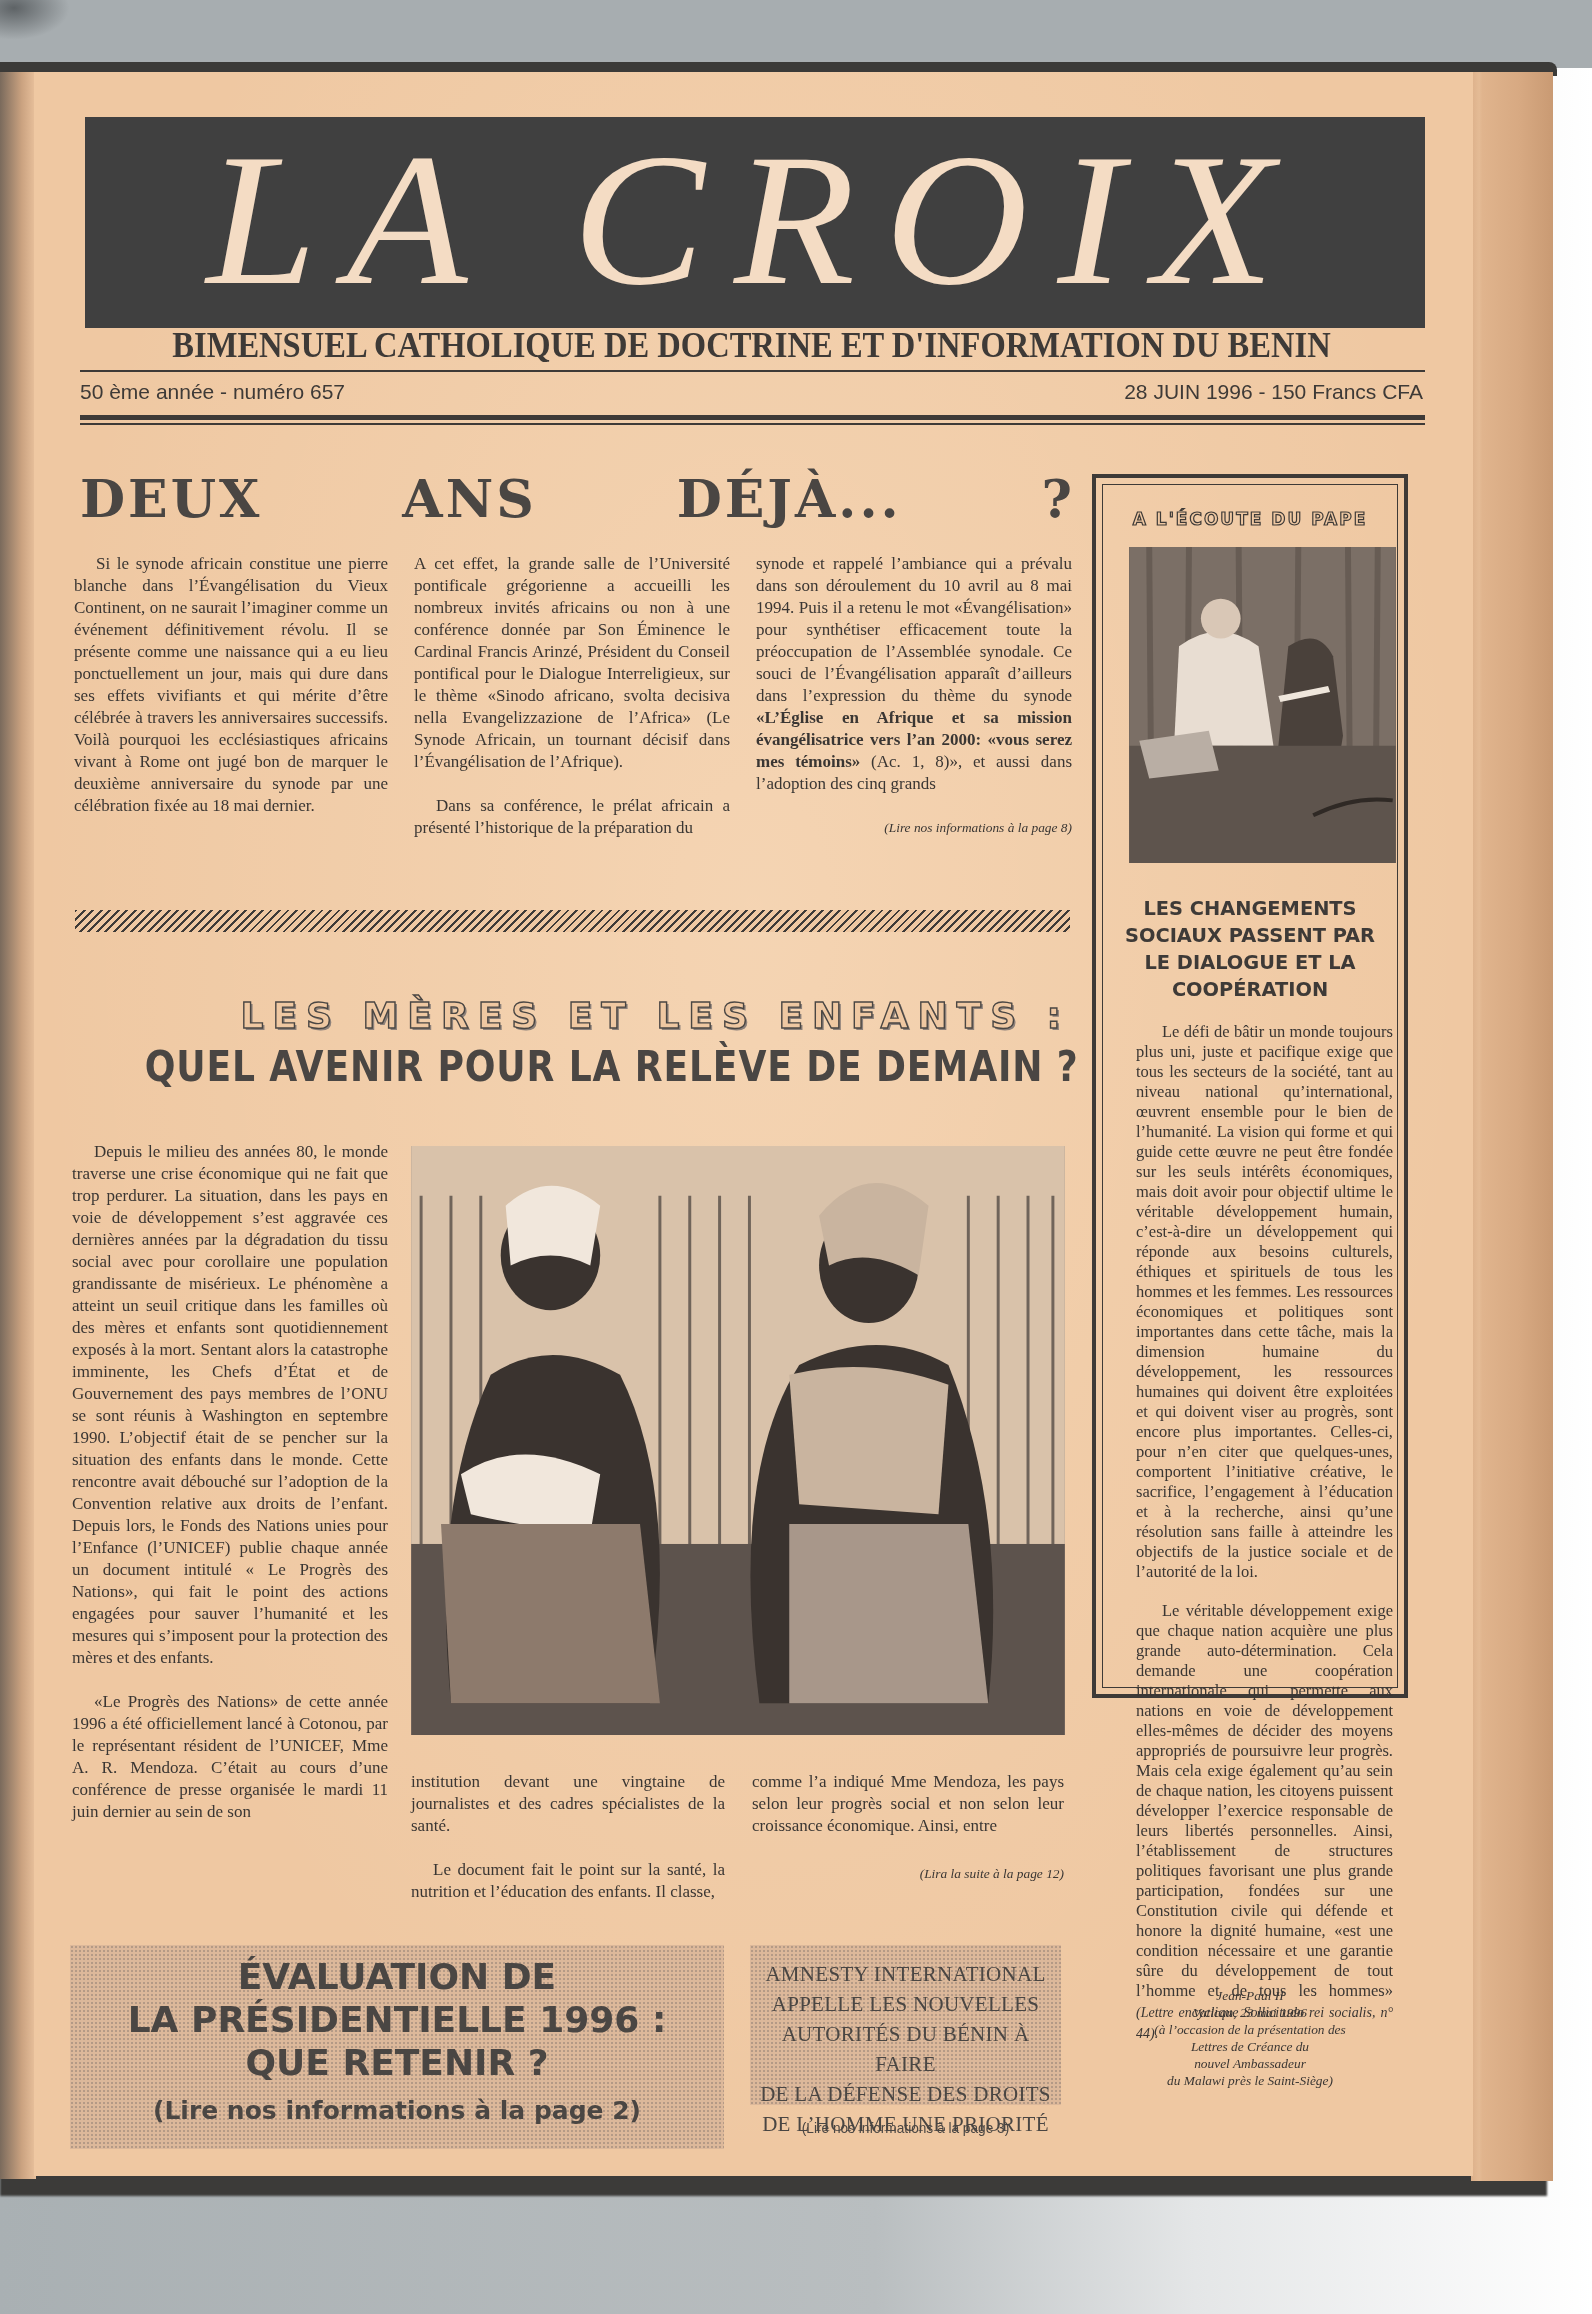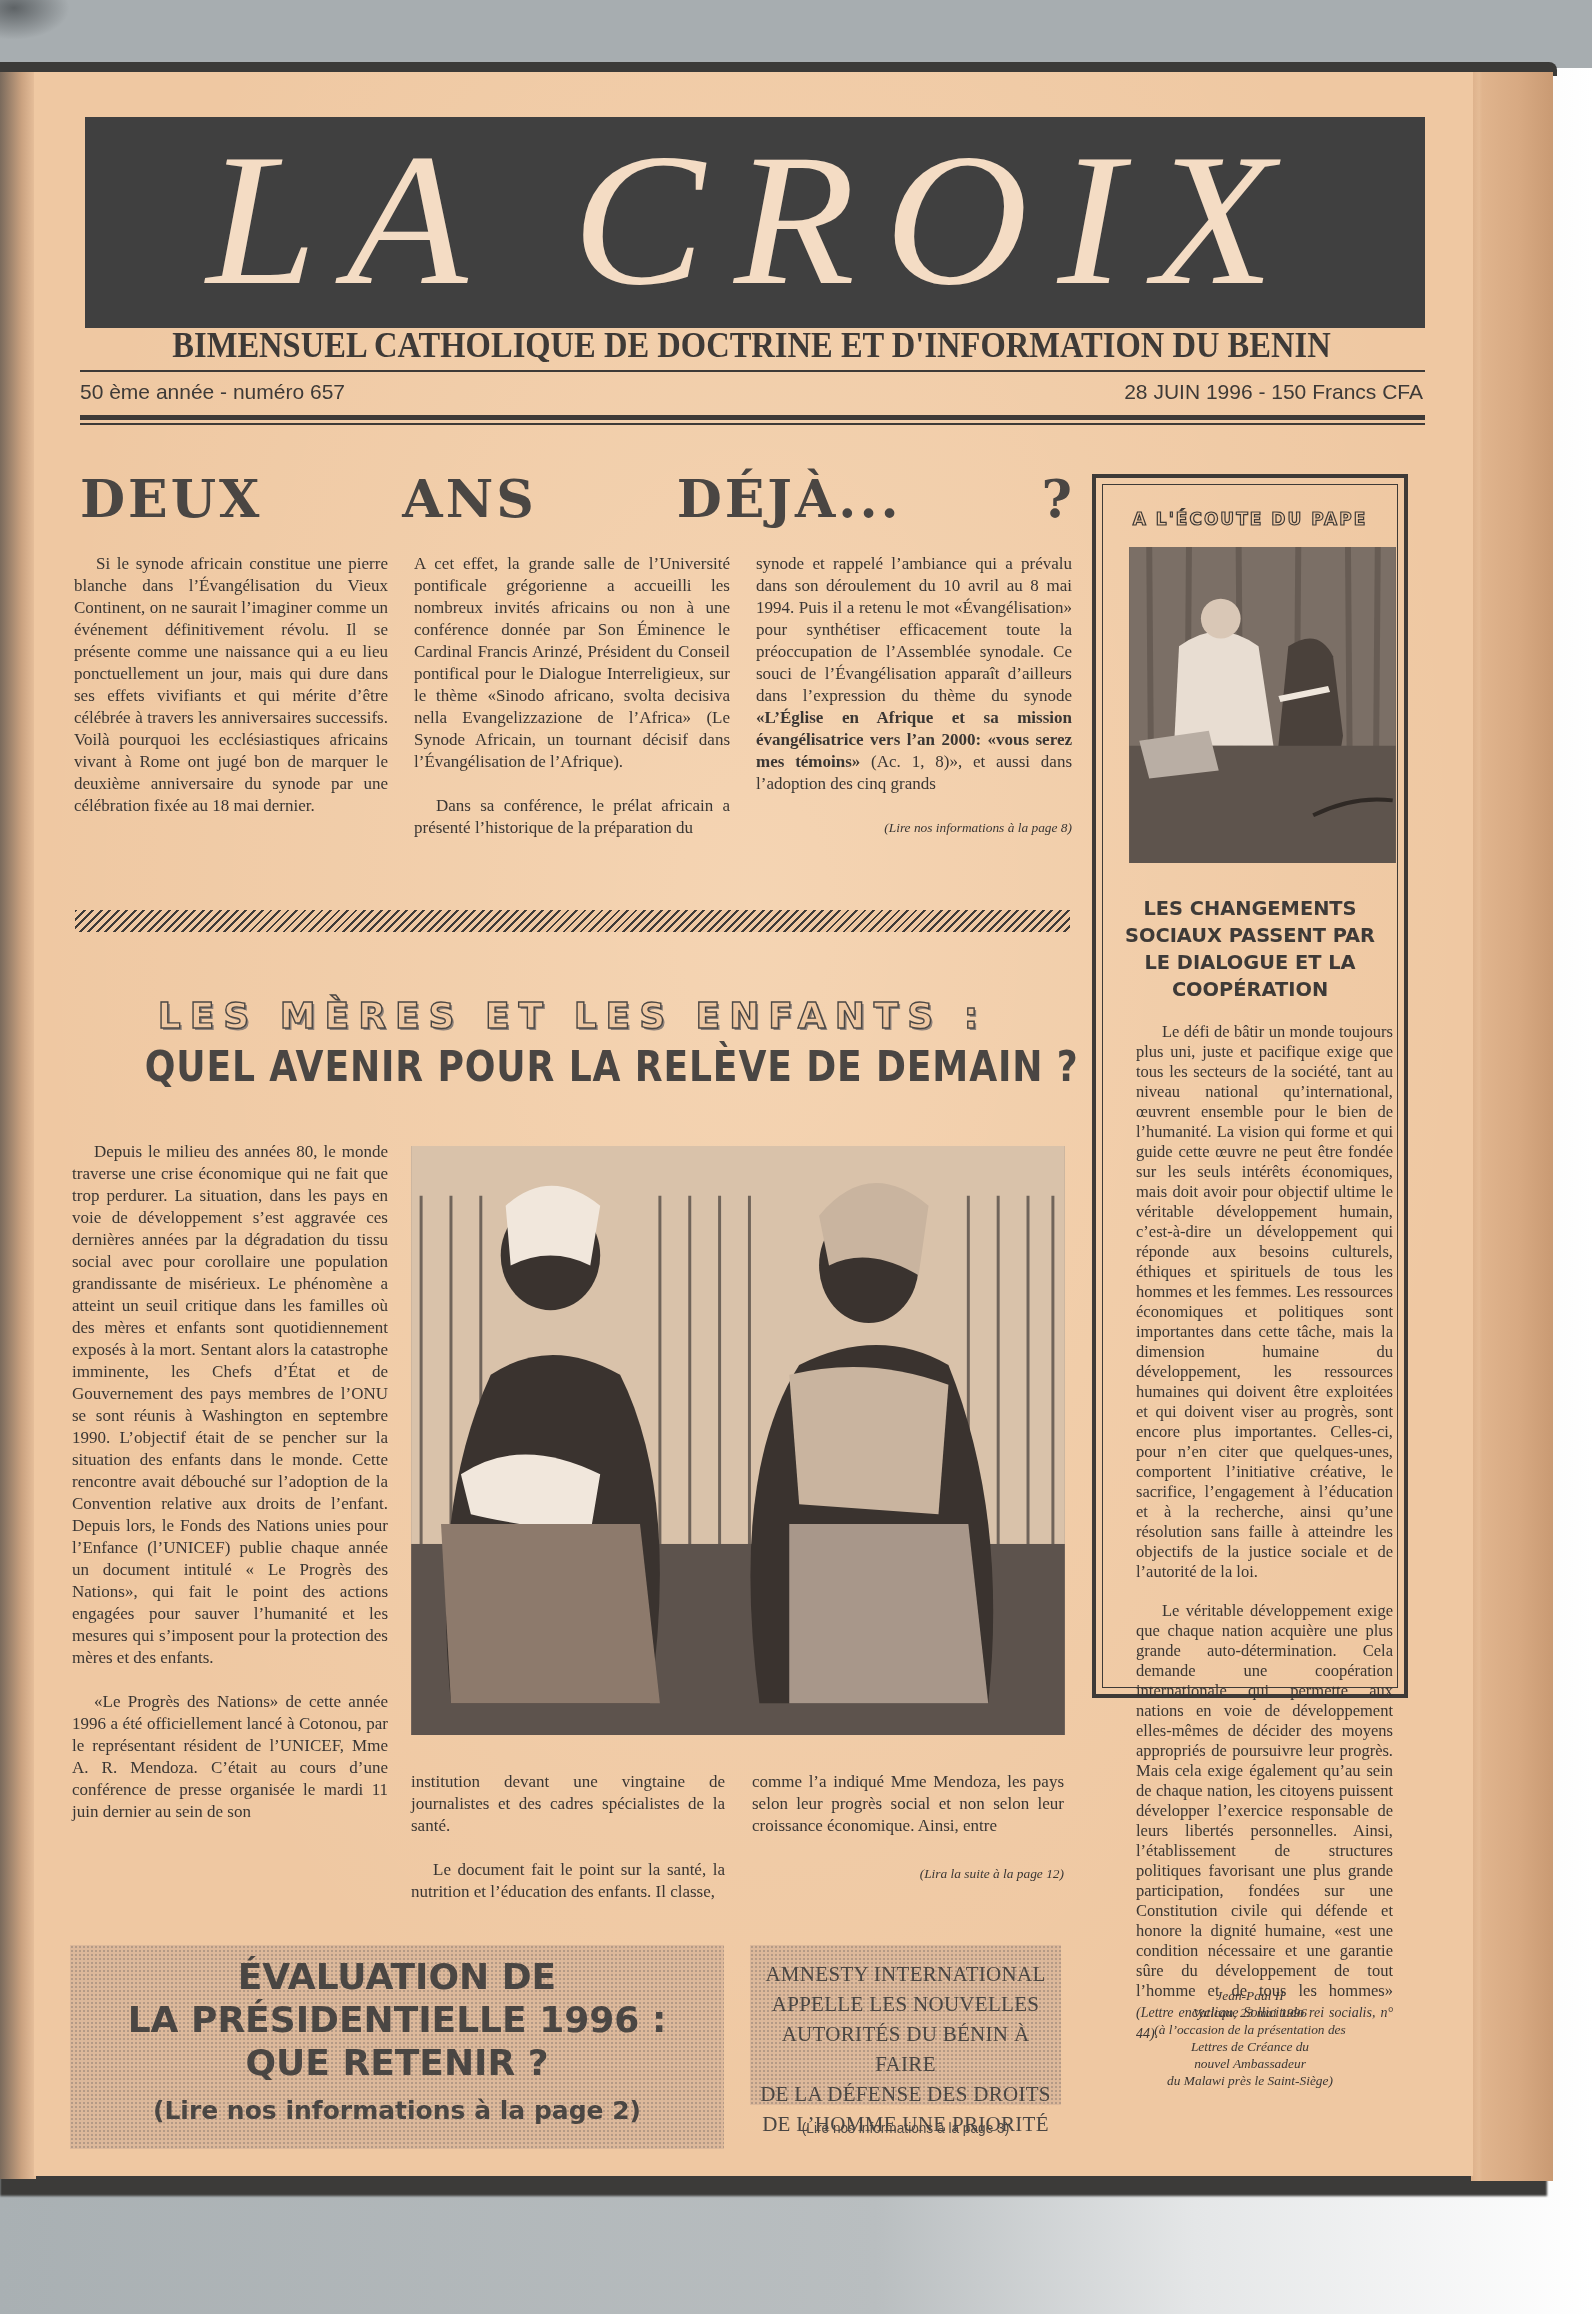--- a/index.html
+++ b/index.html
@@ -62,21 +62,21 @@
     font-size:16.5px; line-height:20px; text-align:justify; color:#3a3633; }
   .sidebar-body p { margin:0; text-indent:26px; }
   .sidebar-body p + p { margin-top:19px; }
   .sig { position:absolute; left:0; right:0; top:1502px; text-align:center; font-style:italic;
     font-size:13.4px; line-height:17px; color:#3a3633; }
 
   
   .hatch { position:absolute; left:75px; top:910px; width:995px; height:22px;
     background:repeating-linear-gradient(135deg,#3e3a37 0px,#3e3a37 2px,#efc8a2 2px,#efc8a2 6px); }
 
-  .h2-outline { position:absolute; left:75px; top:995px; width:995px; text-align:center;
+  .h2-outline { position:absolute; left:75px; top:995px; width:995px; text-align:right;
     font-family:"DejaVu Sans", sans-serif; font-weight:bold; font-size:36px; letter-spacing:9px;
     color:#efc8a2; -webkit-text-stroke:1.4px #4a4643; text-shadow:2px 2px 0 #8d817a; white-space:nowrap; }
   .h2-main { position:absolute; left:75px; top:1042px; width:995px; text-align:center;
     font-family:"DejaVu Sans", sans-serif; font-weight:bold; font-size:42px; color:#4a4643;
     transform:scaleX(0.86); transform-origin:center; white-space:nowrap; letter-spacing:1px; }
 
   .photo-mothers { position:absolute; left:411px; top:1146px; width:654px; height:589px;
     background:#8a7b70; overflow:hidden; }
 
   

